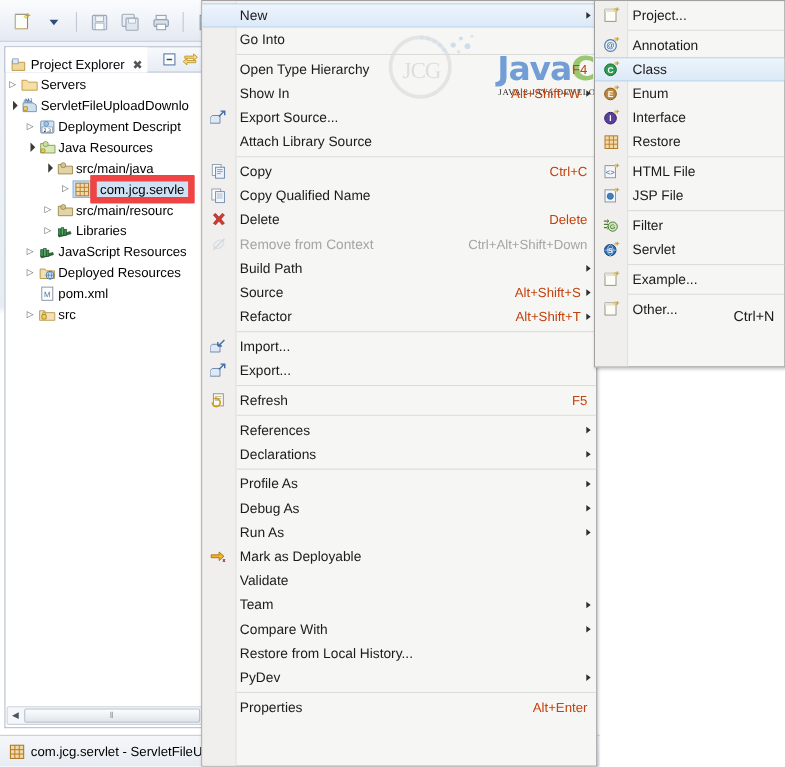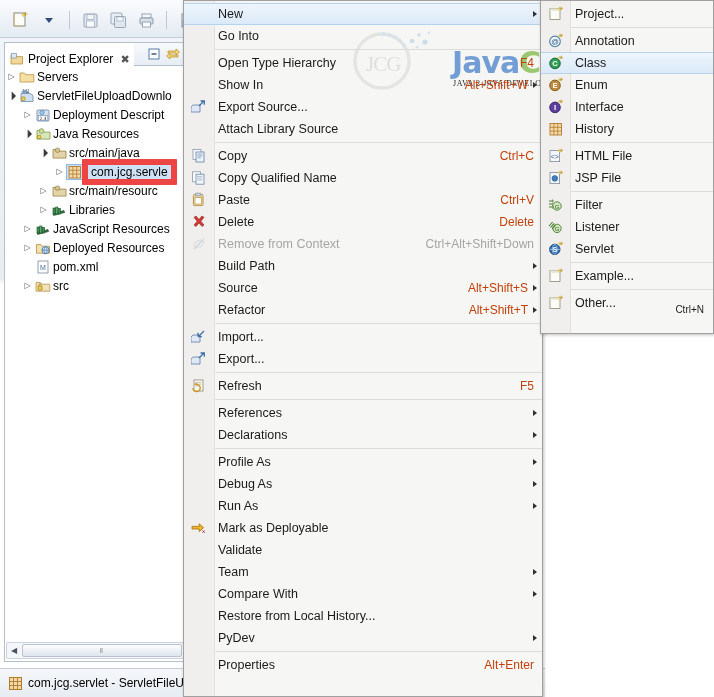--- a/index.html
+++ b/index.html
@@ -145,21 +145,21 @@
     position:absolute; left:0; top:0; width:30px; height:100%;
     background:#f0efed; border-right:1px solid #e2e1de;
   }
   .smi {
     position:relative; display:flex; align-items:center;
     height:22px; padding-left:30px; font-size:12.5px; color:#1b1b1b; white-space:nowrap;
   }
   .smi .smi-ico { position:absolute; left:4px; top:50%; transform:translateY(-50%);
     width:22px; height:18px; display:flex; align-items:center; justify-content:center; }
   .smi .smi-label { padding-left:4px; }
-  .smi .smi-accel { margin-left:auto; padding-right:9px; font-size:10px;margin-top:12px; }
+  .smi .smi-accel { margin-left:auto; padding-right:9px; font-size:13px;margin-top:12px; }
   .smi.highlight {
     background:linear-gradient(#eef5fc,#dbe9f8);
     border-top:1px solid #b6d3ee; border-bottom:1px solid #b6d3ee;
   }
   .sub-sep { margin:2px 0 2px 30px; height:1px; background:#dcdcd8; }
 
   svg { display:block; }
 </style>
 </head>
 <body>
@@ -470,31 +470,20 @@
               <rect x="1.6" y="1.8" width="8" height="10" fill="#fafcff" stroke="#8899ab" stroke-width=".8"></rect>
                 <rect x="5" y="4.2" width="8" height="10" fill="#f3f7fc" stroke="#6e88a6" stroke-width=".8"></rect>
                 <path d="M6.2 6.4 h5.2 M6.2 8.2 h5.2 M6.2 10 h5.2" stroke="#9fb3c9" stroke-width=".8"></path>
             </svg>
           </span>
           <span class="mi-label">Copy Qualified Name</span>
         </div>
         <div class="mi">
           <span class="mi-ico">
             <svg width="16" height="16" viewBox="0 0 16 16">
-              <rect x="2.4" y="2.6" width="9.6" height="11" rx=".8" fill="#f1deb0" stroke="#a8872f" stroke-width=".8"></rect>
-                <rect x="4.4" y="1.2" width="5.6" height="2.6" rx=".6" fill="#cfd6de" stroke="#7c8794" stroke-width=".7"></rect>
-                <rect x="4" y="5.6" width="6.4" height="6.4" fill="#ffffff" stroke="#a8872f" stroke-width=".6"></rect>
-            </svg>
-          </span>
-          <span class="mi-label">Paste</span>
-          <span class="mi-accel">Ctrl+V</span>
-        </div>
-        <div class="mi">
-          <span class="mi-ico">
-            <svg width="16" height="16" viewBox="0 0 16 16">
               <path d="M3 3.4 l2 -1.4 l3 3.4 l3 -3.4 l2 1.4 l-3.2 3.8 l3.2 3.8 l-2 1.4 l-3 -3.4 l-3 3.4 l-2 -1.4 l3.2 -3.8 z" fill="#d23b33" stroke="#8f1f18" stroke-width=".6"></path>
             </svg>
           </span>
           <span class="mi-label">Delete</span>
           <span class="mi-accel">Delete</span>
         </div>
         <div class="mi disabled">
           <span class="mi-ico" style="opacity: 0.4;">
             <svg width="16" height="16" viewBox="0 0 16 16">
               <ellipse cx="8" cy="8" rx="5" ry="3.2" transform="rotate(-32 8 8)" fill="#eceff3" stroke="#b2bac4"></ellipse>
@@ -666,21 +655,21 @@
           </span>
           <span class="smi-label">Interface</span>
         </div>
         <div class="smi">
           <span class="smi-ico">
             <svg width="16" height="16" viewBox="0 0 16 16">
               <rect x="2" y="2.5" width="11.5" height="11.5" fill="#f4d9a8" stroke="#b07b2e" stroke-width=".9"></rect>
                 <path d="M5.9 2.5 v11.5 M9.7 2.5 v11.5 M2 6.3 h11.5 M2 10.1 h11.5" stroke="#b07b2e" stroke-width=".8"></path>
             </svg>
           </span>
-          <span class="smi-label">History</span>
+          <span class="smi-label">Restore</span>
         </div>
         <div class="sub-sep"></div>
         <div class="smi">
           <span class="smi-ico">
             <svg width="16" height="16" viewBox="0 0 16 16">
               <rect x="2" y="2.6" width="9.6" height="11" fill="#f3f6fa" stroke="#7f8c9b" stroke-width=".8"></rect>
                 <text x="6.8" y="11" font-size="7" text-anchor="middle" fill="#39618c" font-family="Liberation Sans,sans-serif">&lt;&gt;</text>
                 <path d="M11.8 1.2 l1.5 1.5 l-1.5 1.5 l-1.5 -1.5 z" fill="#f6e27a" stroke="#c4a33c" stroke-width=".5"></path>
                 <path d="M13.3 .7 v3.4 M11.6 2.4 h3.4" stroke="#c4a33c" stroke-width=".9"></path>
             </svg>
@@ -702,30 +691,20 @@
         <div class="smi">
           <span class="smi-ico">
             <svg width="16" height="16" viewBox="0 0 16 16">
               <circle cx="9" cy="9" r="4.2" fill="#cfe6c0" stroke="#4d7f33" stroke-width=".9"></circle>
                 <text x="9" y="11.6" font-size="6" text-anchor="middle" fill="#2f6418" font-family="Liberation Sans,sans-serif">G</text>
                 <path d="M1 4 h4 M1 7 h4 M1 10 h3" stroke="#4d7f33" stroke-width="1.1"></path>
                 <path d="M4 2.6 l1.6 1.4 l-1.6 1.4 M4 8.6 l1.6 1.4 l-1.6 1.4" fill="none" stroke="#4d7f33" stroke-width=".9"></path>
             </svg>
           </span>
           <span class="smi-label">Filter</span>
-        </div>
-        <div class="smi">
-          <span class="smi-ico">
-            <svg width="16" height="16" viewBox="0 0 16 16">
-              <circle cx="9" cy="9.4" r="4.2" fill="#cfe6c0" stroke="#4d7f33" stroke-width=".9"></circle>
-                <text x="9" y="12" font-size="6" text-anchor="middle" fill="#2f6418" font-family="Liberation Sans,sans-serif">G</text>
-                <path d="M1 7 l3.6 -4 M2.6 8.4 l3.6 -4 M4.2 9.8 l3.2 -3.6" stroke="#4d7f33" stroke-width="1.1"></path>
-            </svg>
-          </span>
-          <span class="smi-label">Listener</span>
         </div>
         <div class="smi">
           <span class="smi-ico">
             <svg width="16" height="16" viewBox="0 0 16 16">
               <circle cx="6.8" cy="8.4" r="5.2" fill="#2d6eb5" stroke="#17406e" stroke-width=".9"></circle>
                 <path d="M1.6 8.4 h10.4 M6.8 3.2 a6.5 6.5 0 0 1 0 10.4 a6.5 6.5 0 0 1 0 -10.4" fill="none" stroke="#bcd6ef" stroke-width=".7"></path>
                 <text x="6.8" y="10.8" font-size="6.4" text-anchor="middle" fill="#ffffff" font-family="Liberation Sans,sans-serif" font-weight="bold">S</text>
                 <path d="M11.8 1.2 l1.5 1.5 l-1.5 1.5 l-1.5 -1.5 z" fill="#f6e27a" stroke="#c4a33c" stroke-width=".5"></path>
                 <path d="M13.3 .7 v3.4 M11.6 2.4 h3.4" stroke="#c4a33c" stroke-width=".9"></path>
             </svg>

